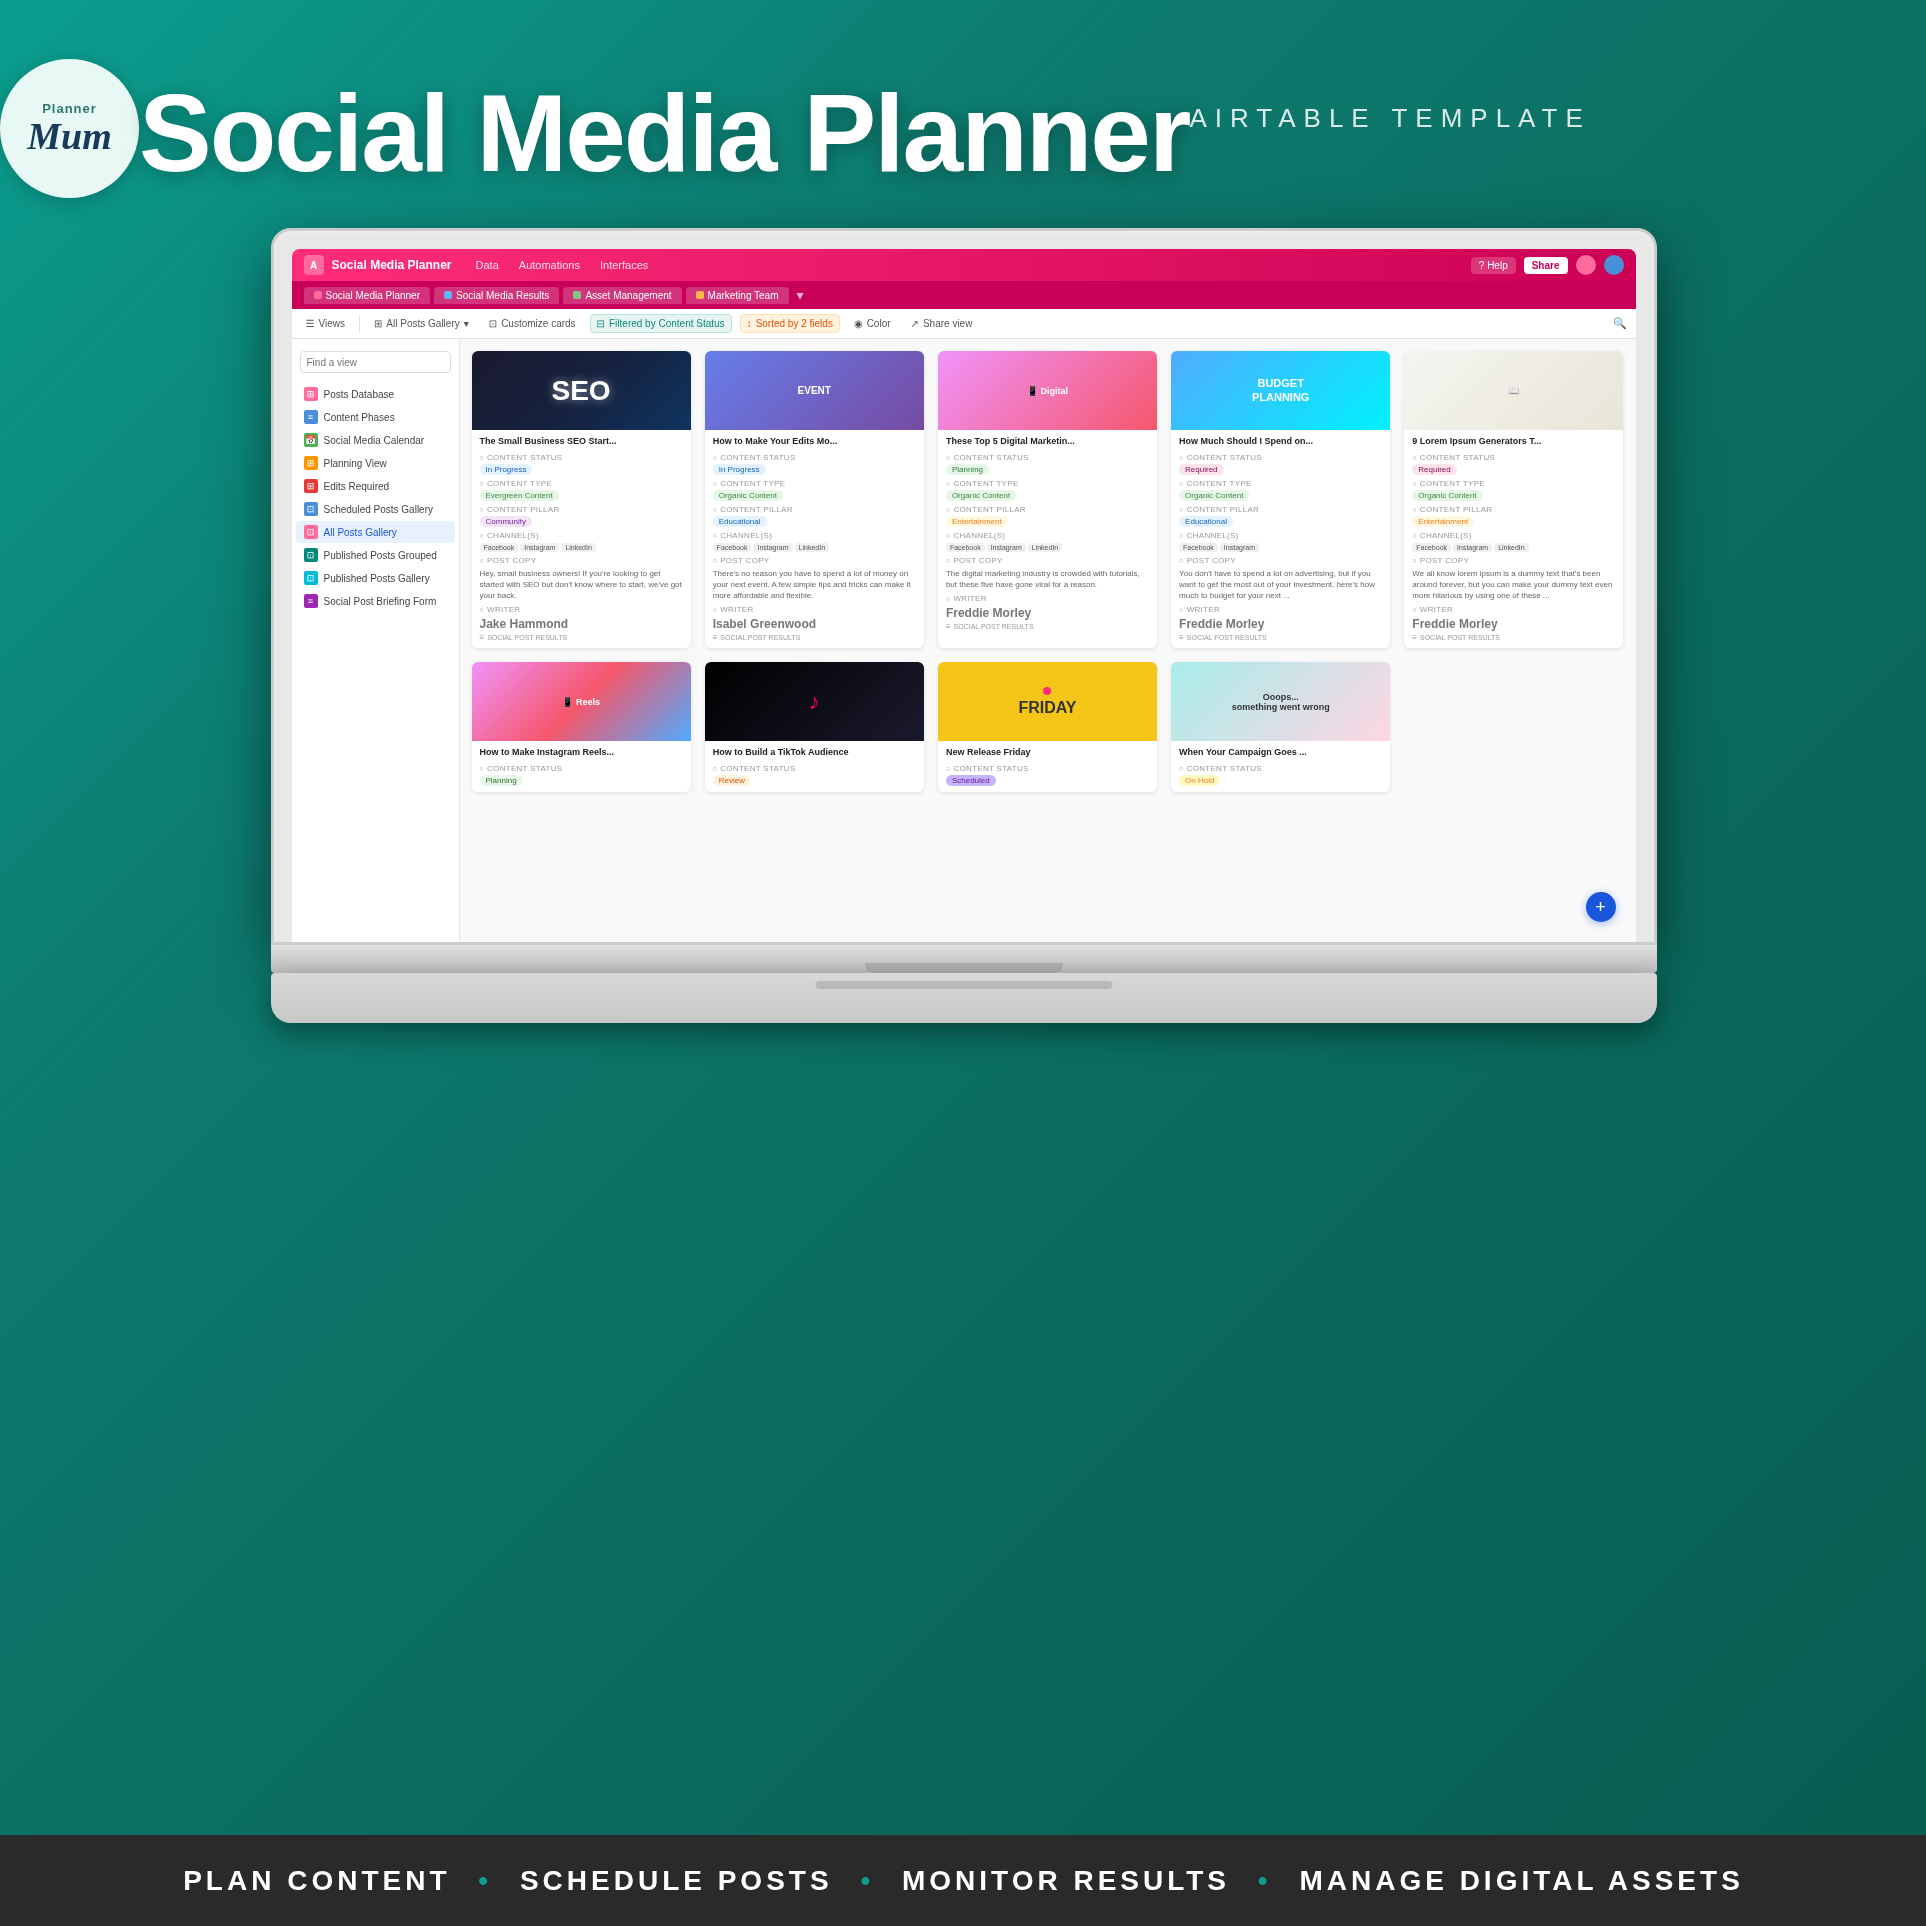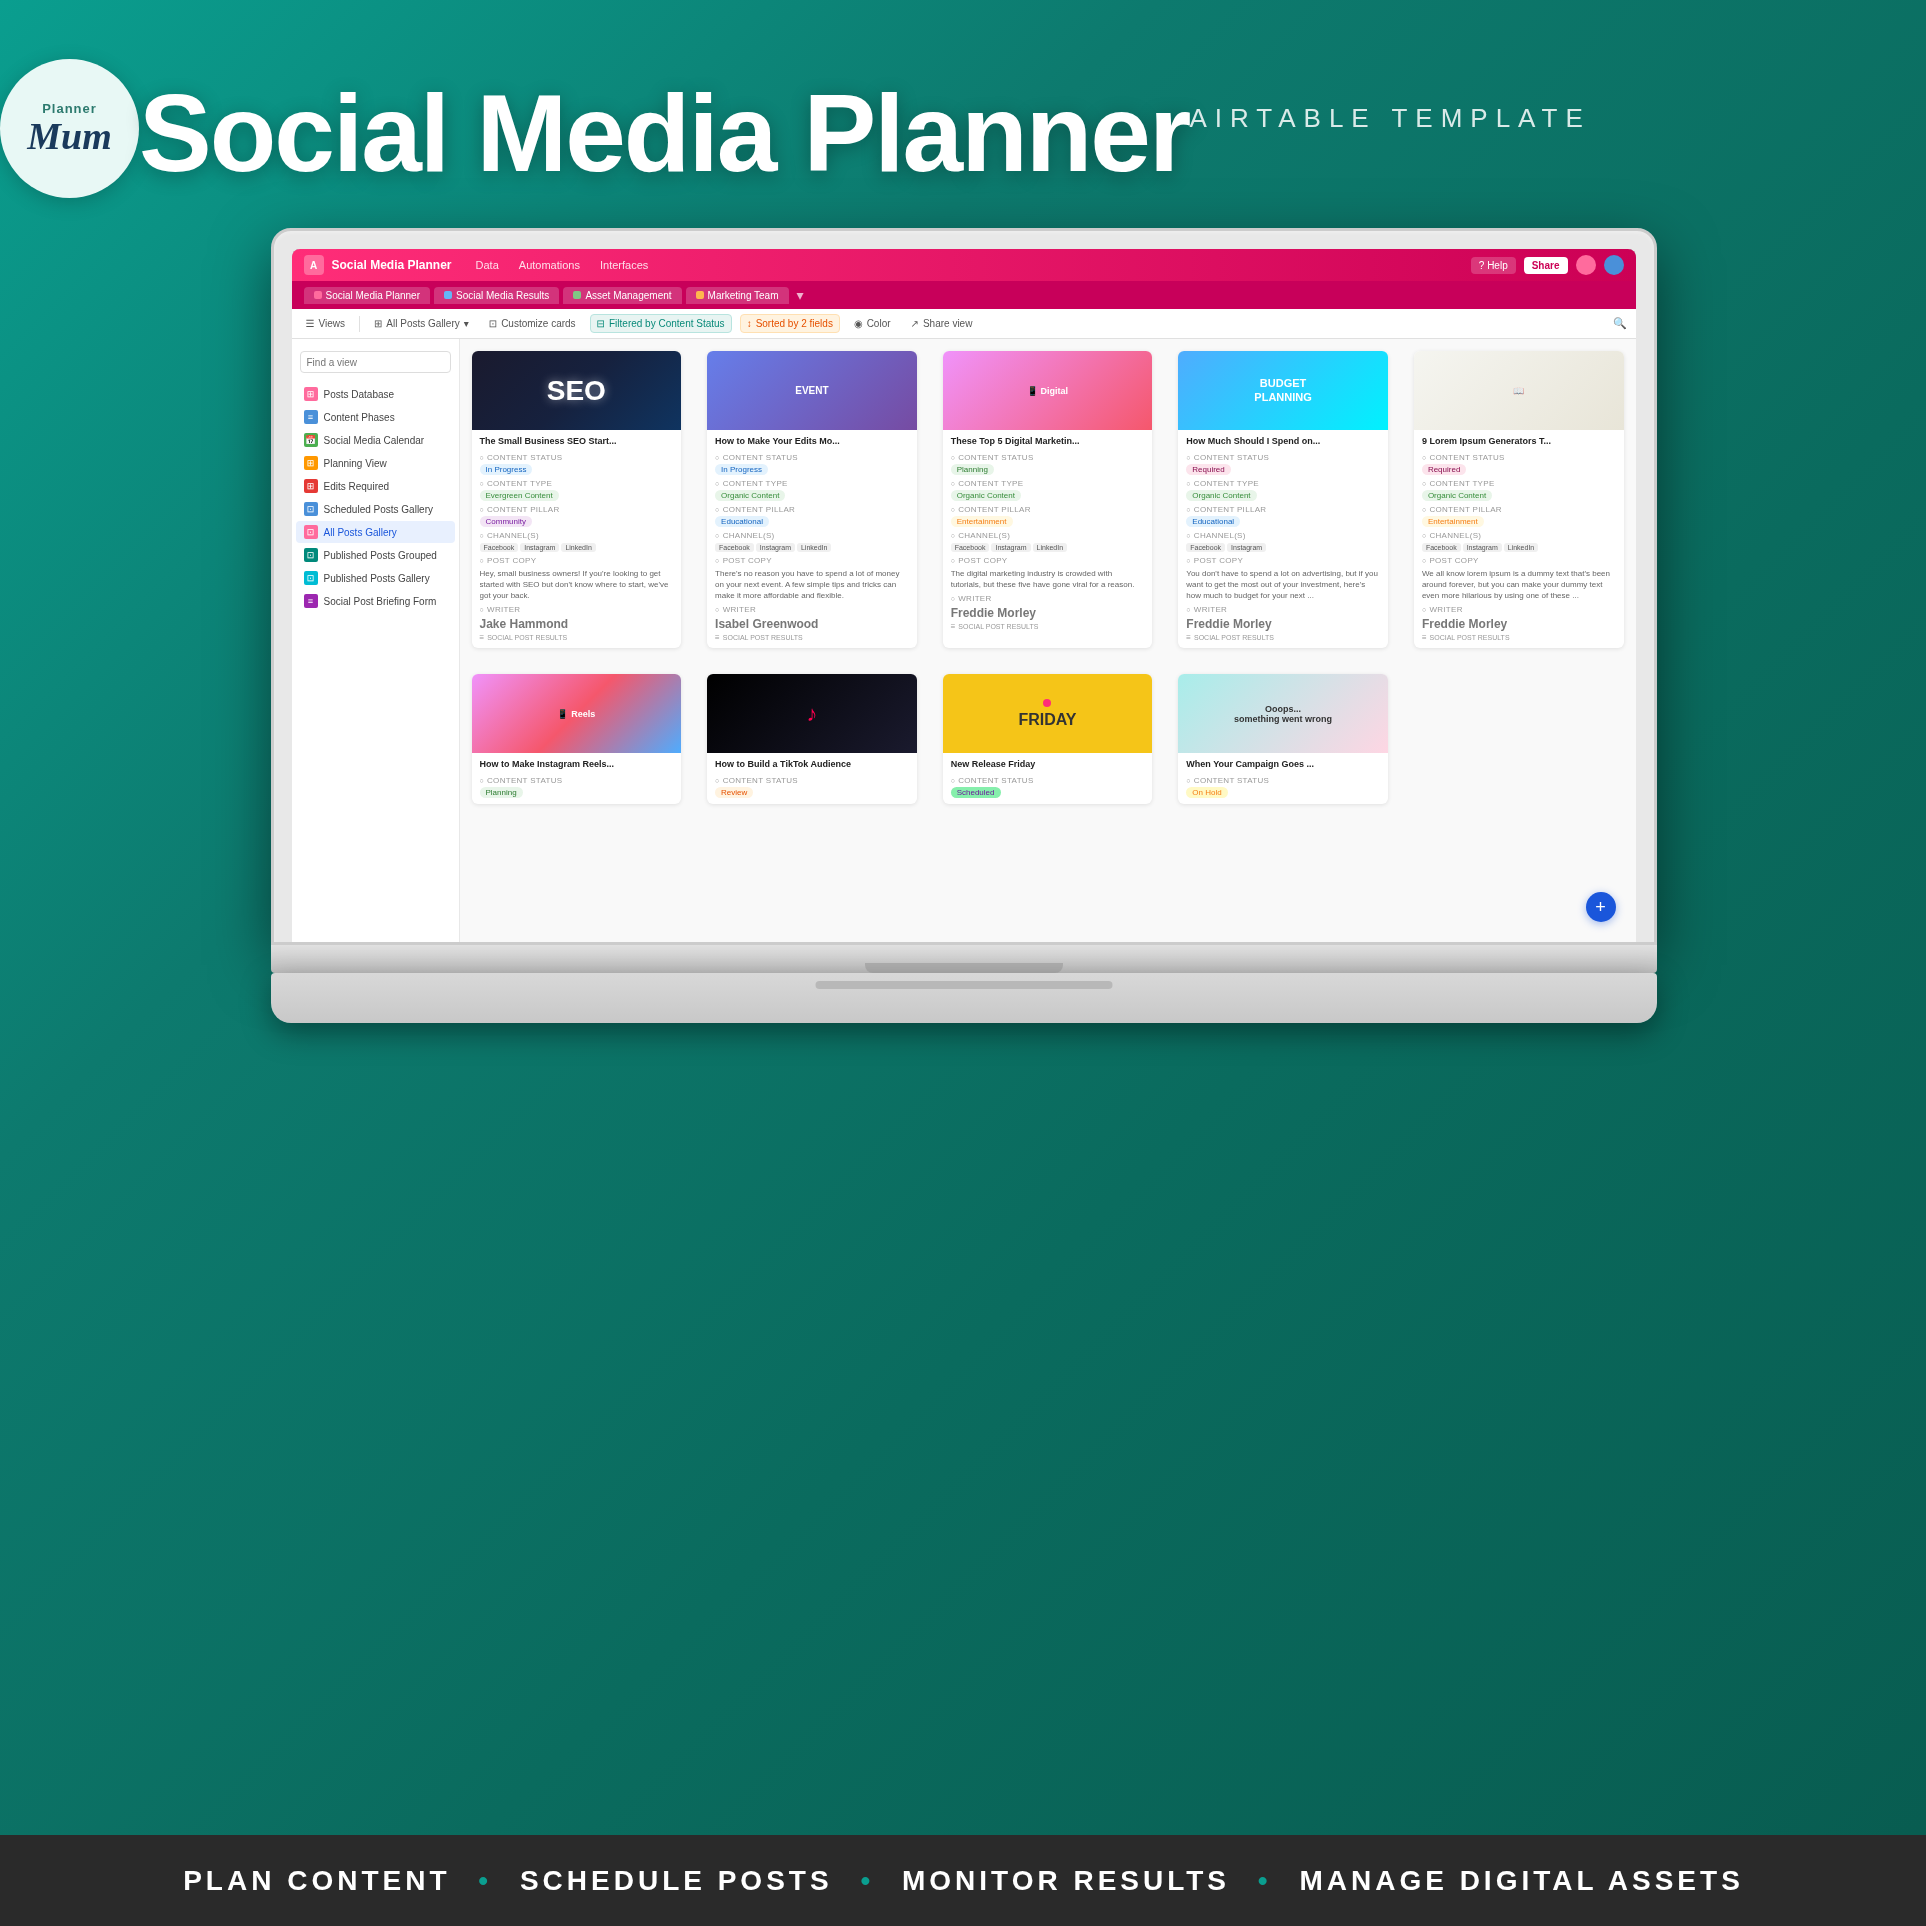--- a/index.html
+++ b/index.html
@@ -370,21 +370,21 @@
     .at-gallery {
       flex: 1;
       overflow-y: auto;
       padding: 12px;
       background: #f9f9f9;
     }
 
     .gallery-grid {
       display: grid;
       grid-template-columns: repeat(5, 1fr);
-      gap: 26px;
+      gap: 14px;
     }
 
     .gallery-card {
       background: white;
       border-radius: 6px;
       overflow: hidden;
       box-shadow: 0 1px 4px rgba(0,0,0,0.1);
       cursor: pointer;
     }
 
@@ -443,21 +443,21 @@
       padding: 1px 6px;
       border-radius: 10px;
       font-size: 8px;
       font-weight: 500;
       margin-top: 2px;
     }
 
     .badge-in-progress { background: #e3f2fd; color: #1565c0; }
     .badge-planning { background: #e8f5e9; color: #2e7d32; }
     .badge-review { background: #fff3e0; color: #e65100; }
-    .badge-scheduled { background: #86efac; color: #6a1b9a; }
+    .badge-scheduled { background: #c4b5fd; color: #6a1b9a; }
     .badge-on-hold { background: #fff9c4; color: #f57f17; }
     .badge-required { background: #fce4ec; color: #880e4f; }
 
     .card-tags {
       display: flex;
       flex-wrap: wrap;
       gap: 2px;
       margin-top: 3px;
     }
 

